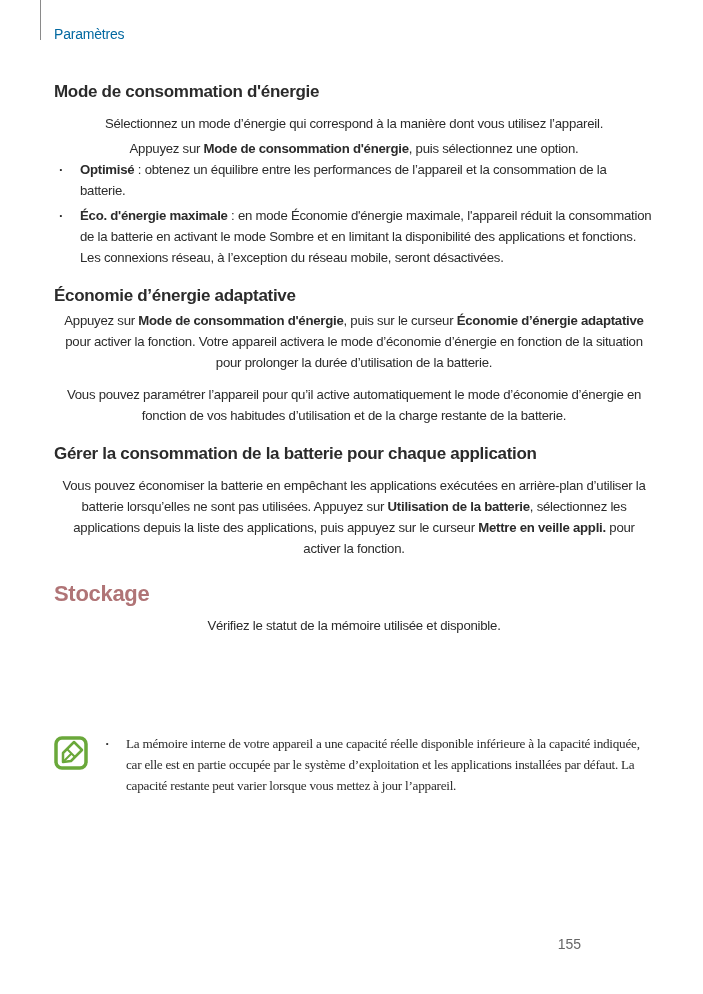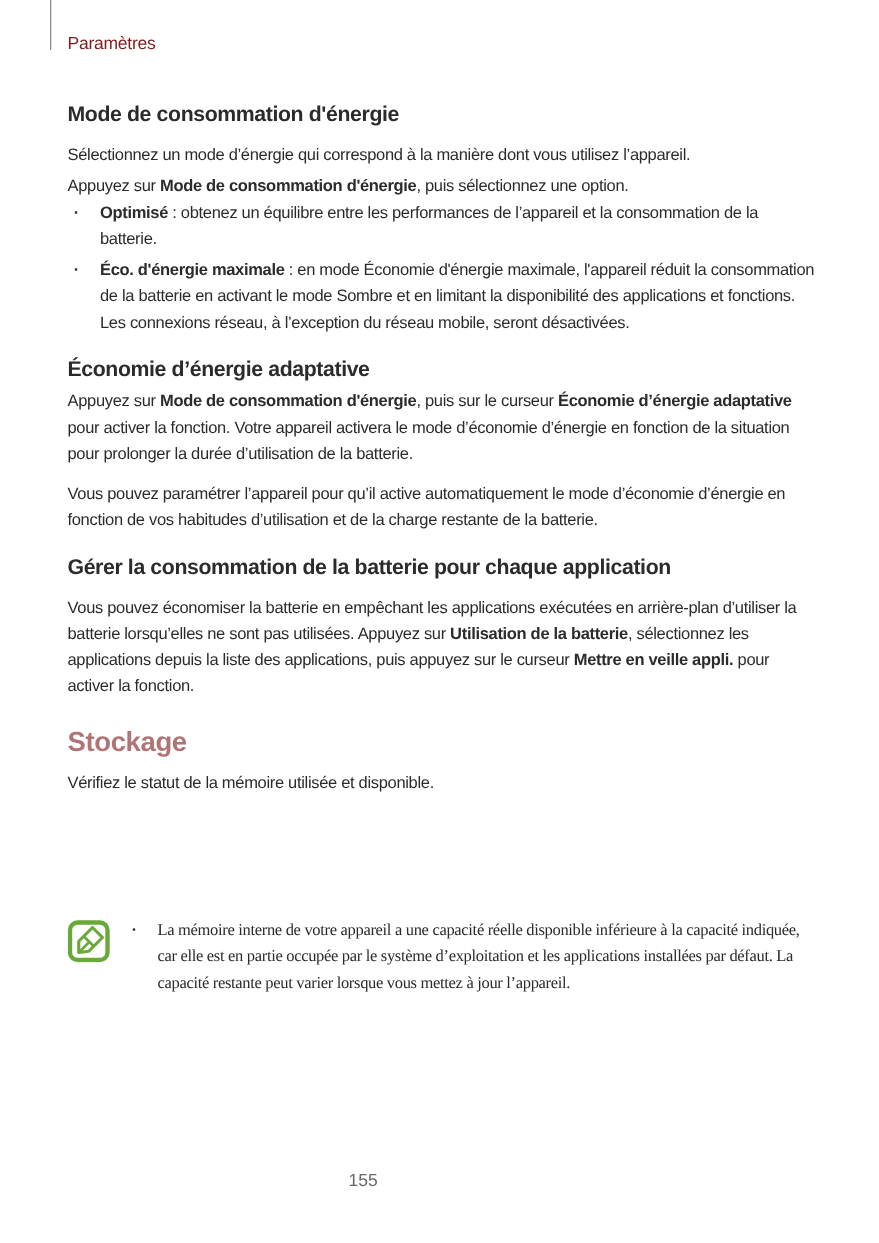--- a/index.html
+++ b/index.html
@@ -5,48 +5,48 @@
   html, body { margin: 0; padding: 0; background: #ffffff; }
   body {
     width: 703px; height: 994px; position: relative; overflow: hidden;
     font-family: "Liberation Sans", sans-serif;
     color: #2b2b2b;
   }
   .header-rule {
     position: absolute; left: 40px; top: 0; width: 1px; height: 40px; background: #8a8a8a;
   }
   .header-label {
-    position: absolute; left: 54px; top: 26px; font-size: 14px; color: #7f1d1d;
+    position: absolute; left: 54px; top: 26px; font-size: 14px; color: #0369a1;
     letter-spacing: -0.2px;
   }
   .content { position: absolute; left: 54px; top: 82px; width: 600px; }
   h2 {
     margin: 0; font-size: 17px; font-weight: bold; color: #2b2b2b; letter-spacing: -0.3px;
   }
   h1.section {
     margin: 0; font-size: 22px; font-weight: bold; color: #b07476; letter-spacing: -0.3px;
   }
   p {
-    margin: 0; font-size: 13.2px; line-height: 21px; letter-spacing: -0.25px;
+    margin: 0; font-size: 13.2px; line-height: 21px; letter-spacing: -0.25px; text-align: center;
   }
   b { font-weight: bold; }
   ul.bullets { list-style: none; margin: 0; padding: 0; }
   ul.bullets li {
     position: relative; padding-left: 26px; font-size: 13.2px; line-height: 21px; letter-spacing: -0.25px;
   }
   ul.bullets li::before {
     content: "·"; position: absolute; left: 5px; top: 0; font-weight: bold;
   }
   .note { position: absolute; left: 54px; top: 733px; width: 600px; }
   .note-icon {
     position: absolute; left: 0; top: 3px; width: 34px; height: 34px;
   }
   .note-list { position: absolute; left: 46px; top: 0; width: 556px; font-family: Liberation Serif, serif; }
   .page-num {
-    position: absolute; left: 0; width: 581px; top: 936px; text-align: center;
+    position: absolute; left: 0; width: 581px; top: 936px; text-align: right;
     font-size: 14px; color: #666;
   }
 </style>
 </head>
 <body>
 
 <div class="header-rule"></div>
 <div class="header-label">Paramètres</div>
 
 <div class="content">

